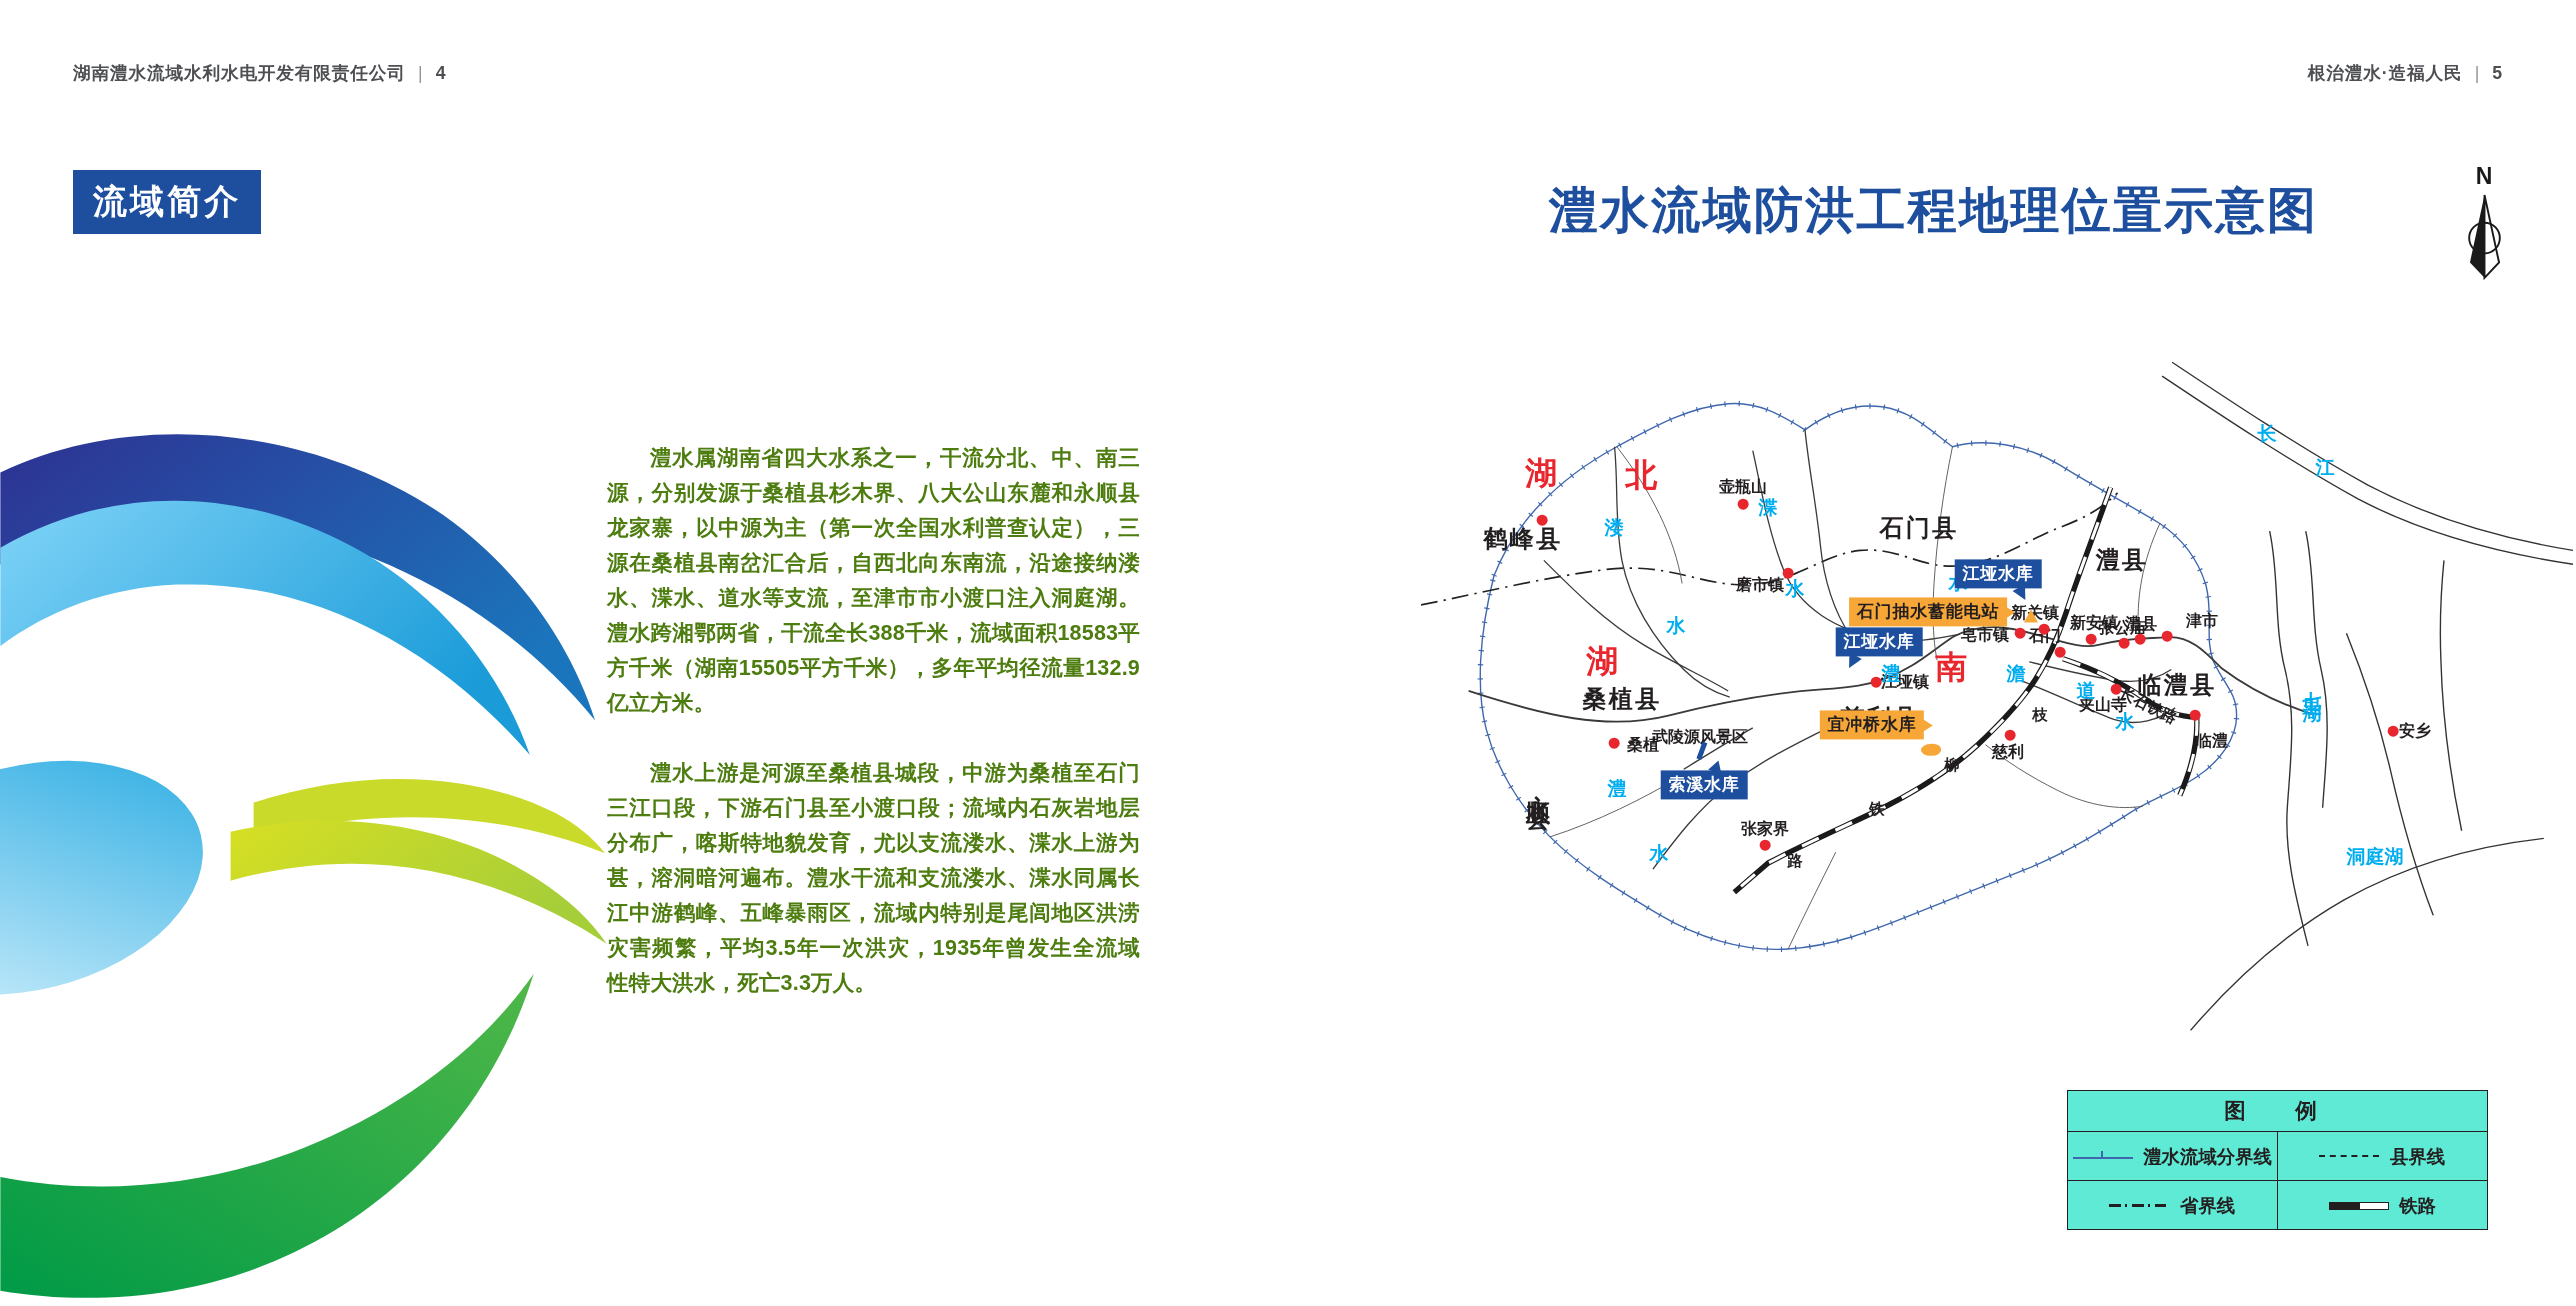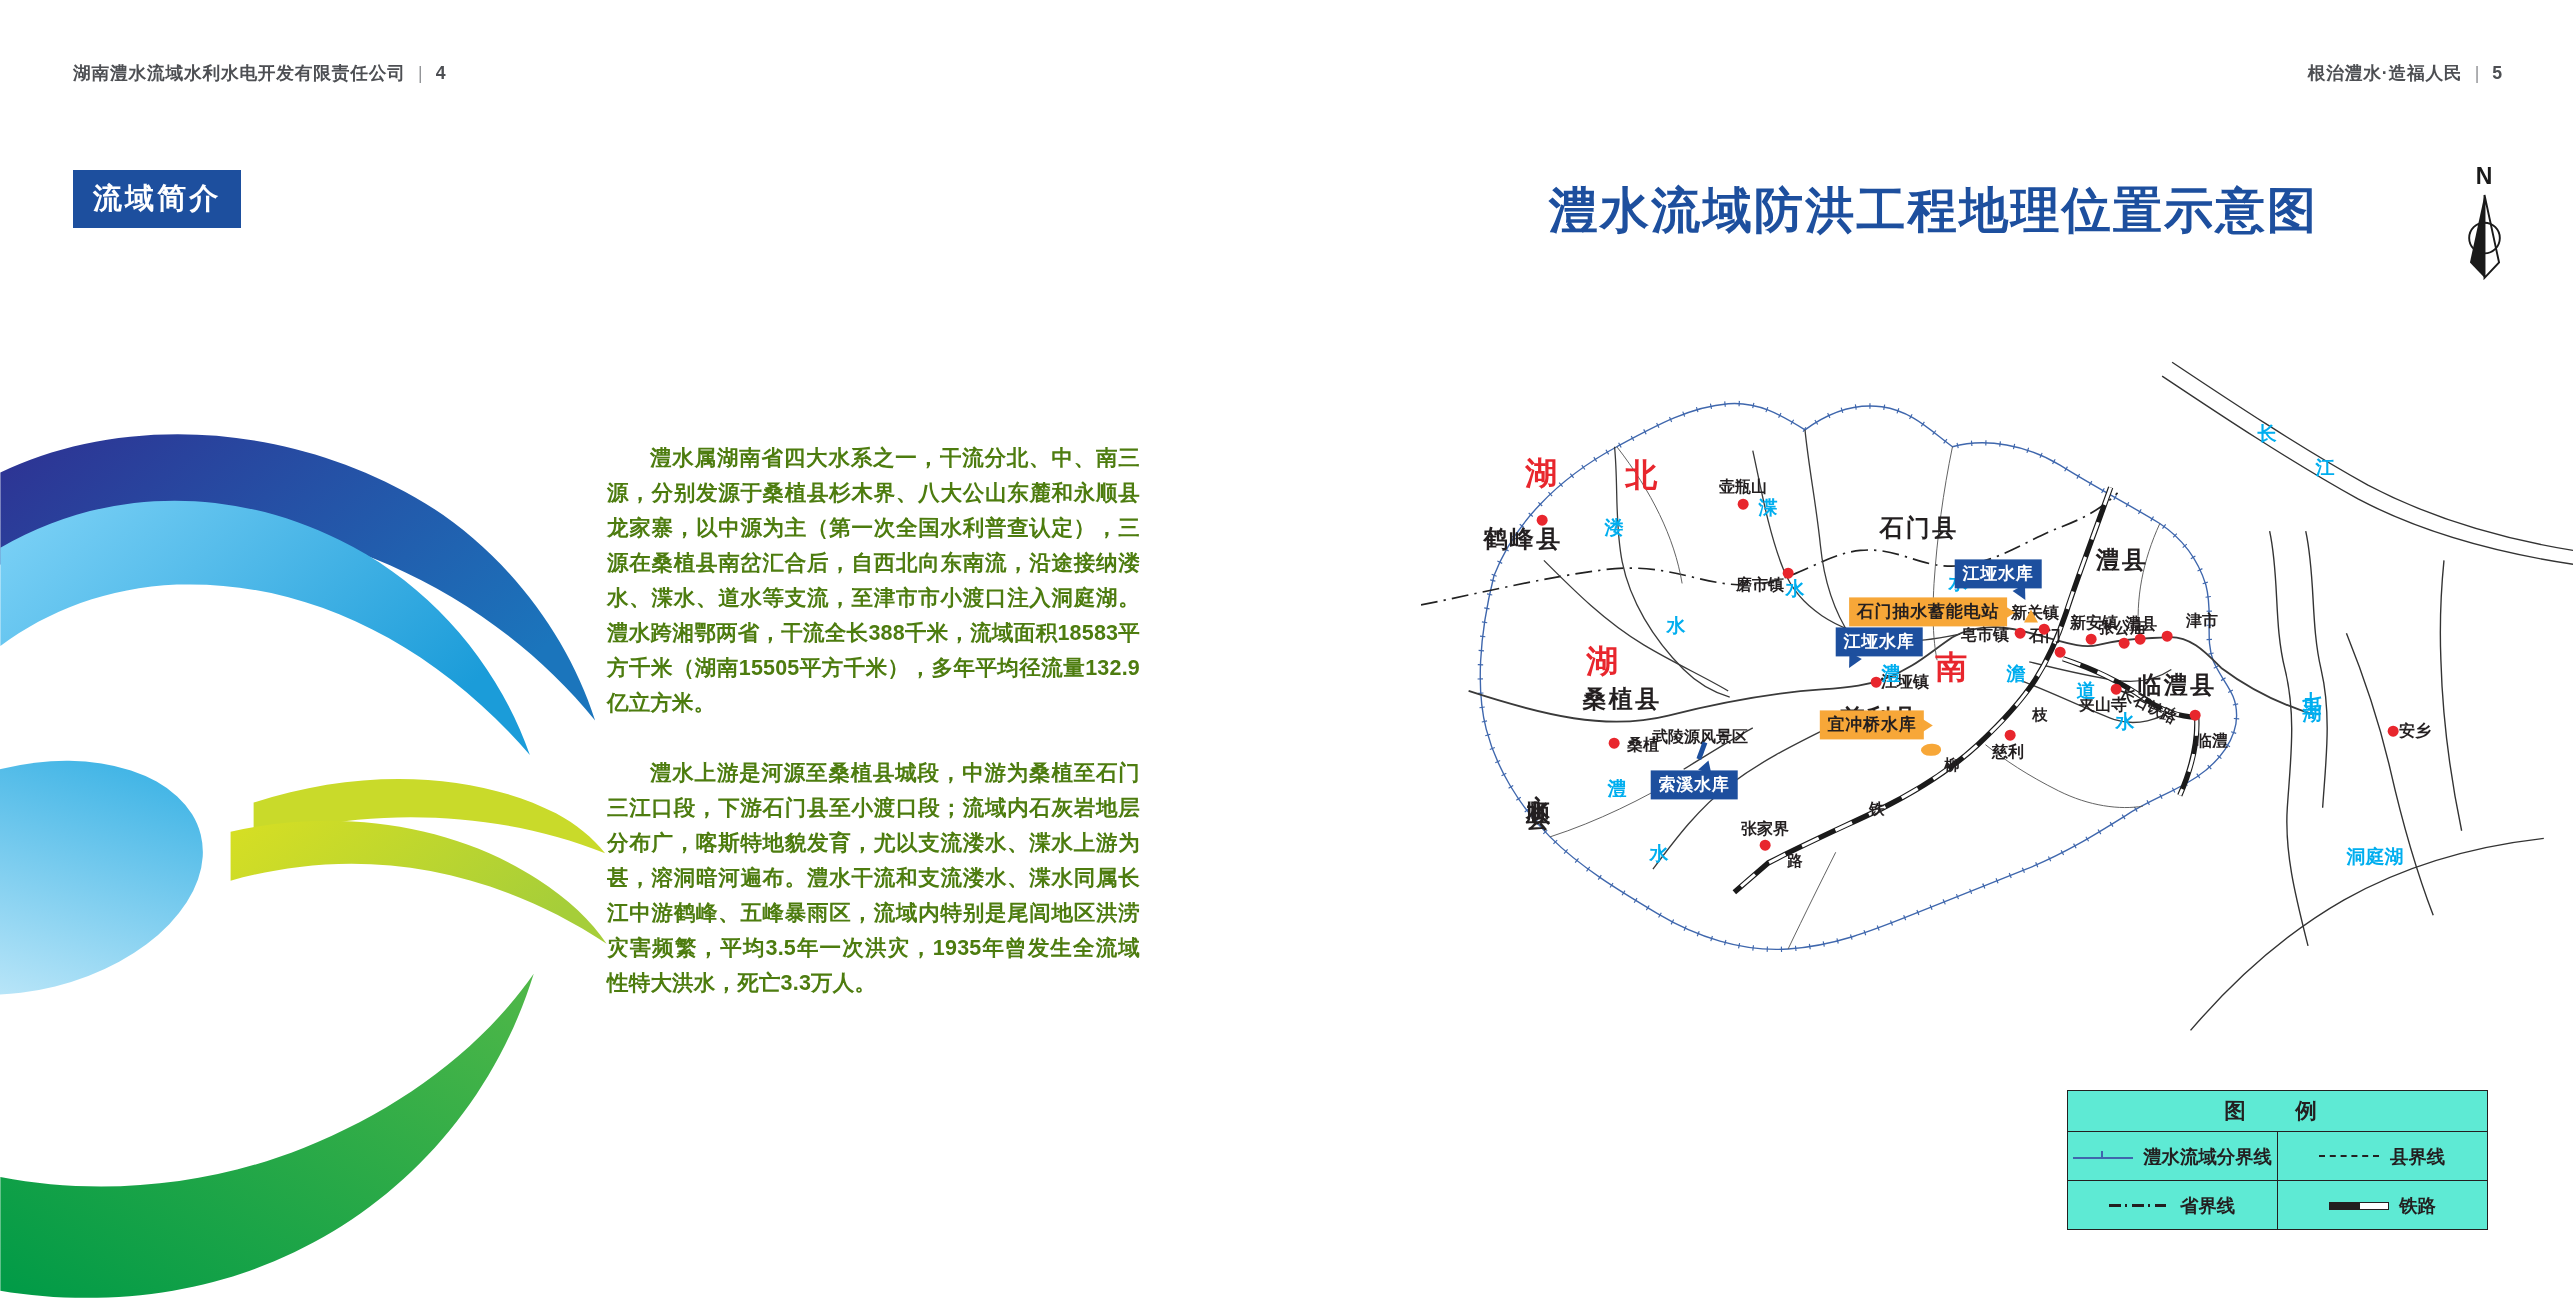--- a/index.html
+++ b/index.html
@@ -11,21 +11,21 @@
 
   
   .page-header{position:absolute;top:61px;font-size:17.7px;font-weight:bold;color:#4d4f53;letter-spacing:0.8px;}
   .page-header.hl{left:73px;}
   .page-header.hr{right:73px;text-align:right;}
   .ph-sep{color:#939598;font-weight:400;margin:0 12.3px;}
   .ph-num{font-weight:bold;color:#4d4f53;}
 
   
   .section-title{position:absolute;left:73px;top:170px;background:#1d4f9e;color:#fff;
-      font-size:29px;font-weight:bold;padding:9.2px 20px;letter-spacing:3.1px;}
+      font-size:34px;font-weight:bold;padding:9.2px 20px;letter-spacing:3.1px;}
   .body-col{position:absolute;left:607px;top:441px;width:533px;}
   .body-col p{margin:0 0 35px 0;font-size:21.5px;line-height:35px;font-weight:bold;
       text-align:justify;text-indent:2em;letter-spacing:0.2px;color:#4d7c0f;}
   .logo{position:absolute;left:0;top:425px;overflow:hidden;}
 
   
   .map-title{position:absolute;left:200px;top:178px;width:891px;text-align:center;
       font-size:49px;font-weight:bold;color:#1d4f9e;letter-spacing:2.3px;}
 
   
@@ -252,21 +252,21 @@
         <div class="mlbl lbl-river" style="left: 904px; top: 138px;"><span>江</span></div>
         <div class="mlbl lbl-river vert" style="left: 891px; top: 355px;"><span>七里湖</span></div>
         <div class="mlbl lbl-river" style="left: 954px; top: 527px;"><span>洞庭湖</span></div>
         <div class="mlbl lbl-rail" style="left: 619px; top: 385px;"><span>枝</span></div>
         <div class="mlbl lbl-rail" style="left: 531px; top: 435px;"><span>柳</span></div>
         <div class="mlbl lbl-rail" style="left: 456px; top: 479px;"><span>铁</span></div>
         <div class="mlbl lbl-rail" style="left: 374px; top: 531px;"><span>路</span></div>
         <div class="mlbl lbl-rail" style="left: 727px; top: 376px; transform: translate(-50%, -50%) rotate(27deg);"><span>长石铁路</span></div>
         <div class="mlbl box-blue p-br" style="left: 577px; top: 244px;"><span>江垭水库</span></div>
         <div class="mlbl box-blue p-bl" style="left: 458px; top: 312px;"><span>江垭水库</span></div>
-        <div class="mlbl box-blue p-t" style="left: 273px; top: 455px;"><span>索溪水库</span></div>
+        <div class="mlbl box-blue p-t" style="left: 283px; top: 455px;"><span>索溪水库</span></div>
         <div class="mlbl box-orange p-r" style="left: 507px; top: 282px;"><span>石门抽水蓄能电站</span></div>
         <div class="mlbl box-orange p-r" style="left: 451px; top: 395px;"><span>宜冲桥水库</span></div>
         <div class="mlbl tri-orange" style="left: 610px; top: 286px;"><span></span></div>
         <div class="mlbl blob-orange" style="left: 510px; top: 420px;"><span></span></div>
         <div class="mlbl dam-blue" style="left: 281px; top: 421px; transform: translate(-50%, -50%) rotate(20deg);"><span></span></div>
       </div>
   </div>
 
   <div class="legend">
     <div class="legend-title">图　例</div>

